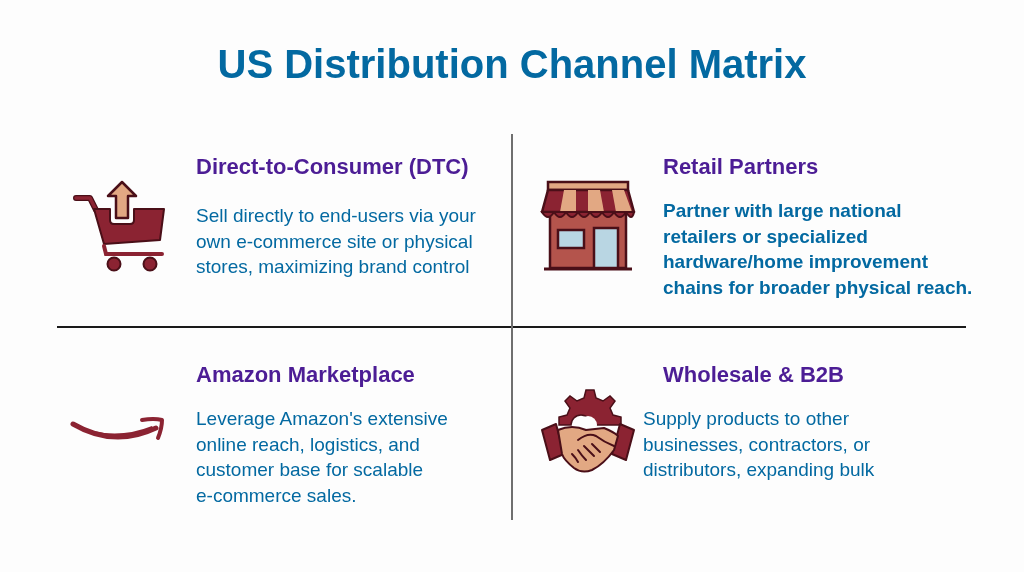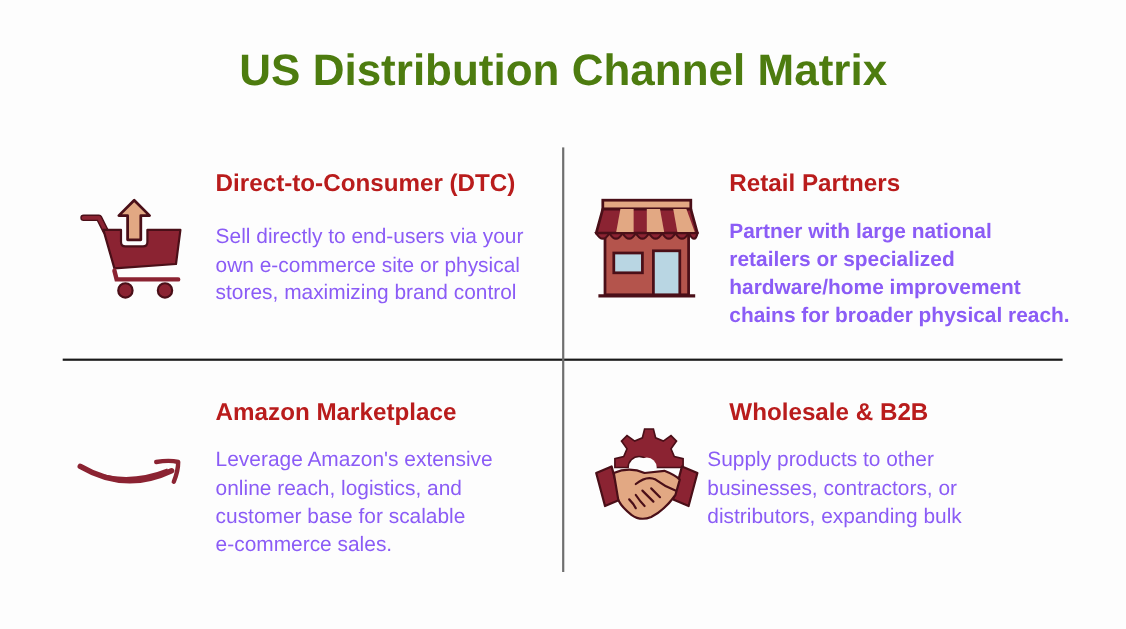--- a/index.html
+++ b/index.html
@@ -6,28 +6,28 @@
   body {
     width: 1024px; height: 572px; overflow: hidden;
     background: #fdfdfd;
     font-family: "Liberation Sans", "DejaVu Sans", sans-serif;
     position: relative;
     color: #111;
   }
   .title {
     position: absolute; left: 0; top: 42px; width: 1024px;
     text-align: center; font-size: 40px; font-weight: bold;
-    color: #4d7c0f; letter-spacing: 0px;
+    color: #0369a1; letter-spacing: 0px;
   }
   .hline { position: absolute; left: 57px; top: 326px; width: 909px; height: 2px; background: #1a1a1a; }
   .vline { position: absolute; left: 511px; top: 134px; width: 2px; height: 386px; background: #6f6f6f; }
   .cell { position: absolute; }
   .icon { position: absolute; }
-  .heading { position: absolute; font-size: 22px; font-weight: bold; color: #b91c1c; white-space: nowrap; }
-  .desc { position: absolute; font-size: 19px; line-height: 25.5px; color: #8b5cf6; }
+  .heading { position: absolute; font-size: 22px; font-weight: bold; color: #4c1d95; white-space: nowrap; }
+  .desc { position: absolute; font-size: 19px; line-height: 25.5px; color: #0369a1; }
   .desc span { display: block; white-space: nowrap; }
 </style>
 </head>
 <body>
 
 <div class="title">US Distribution Channel Matrix</div>
 
 <div class="hline"></div>
 <div class="vline"></div>
 

